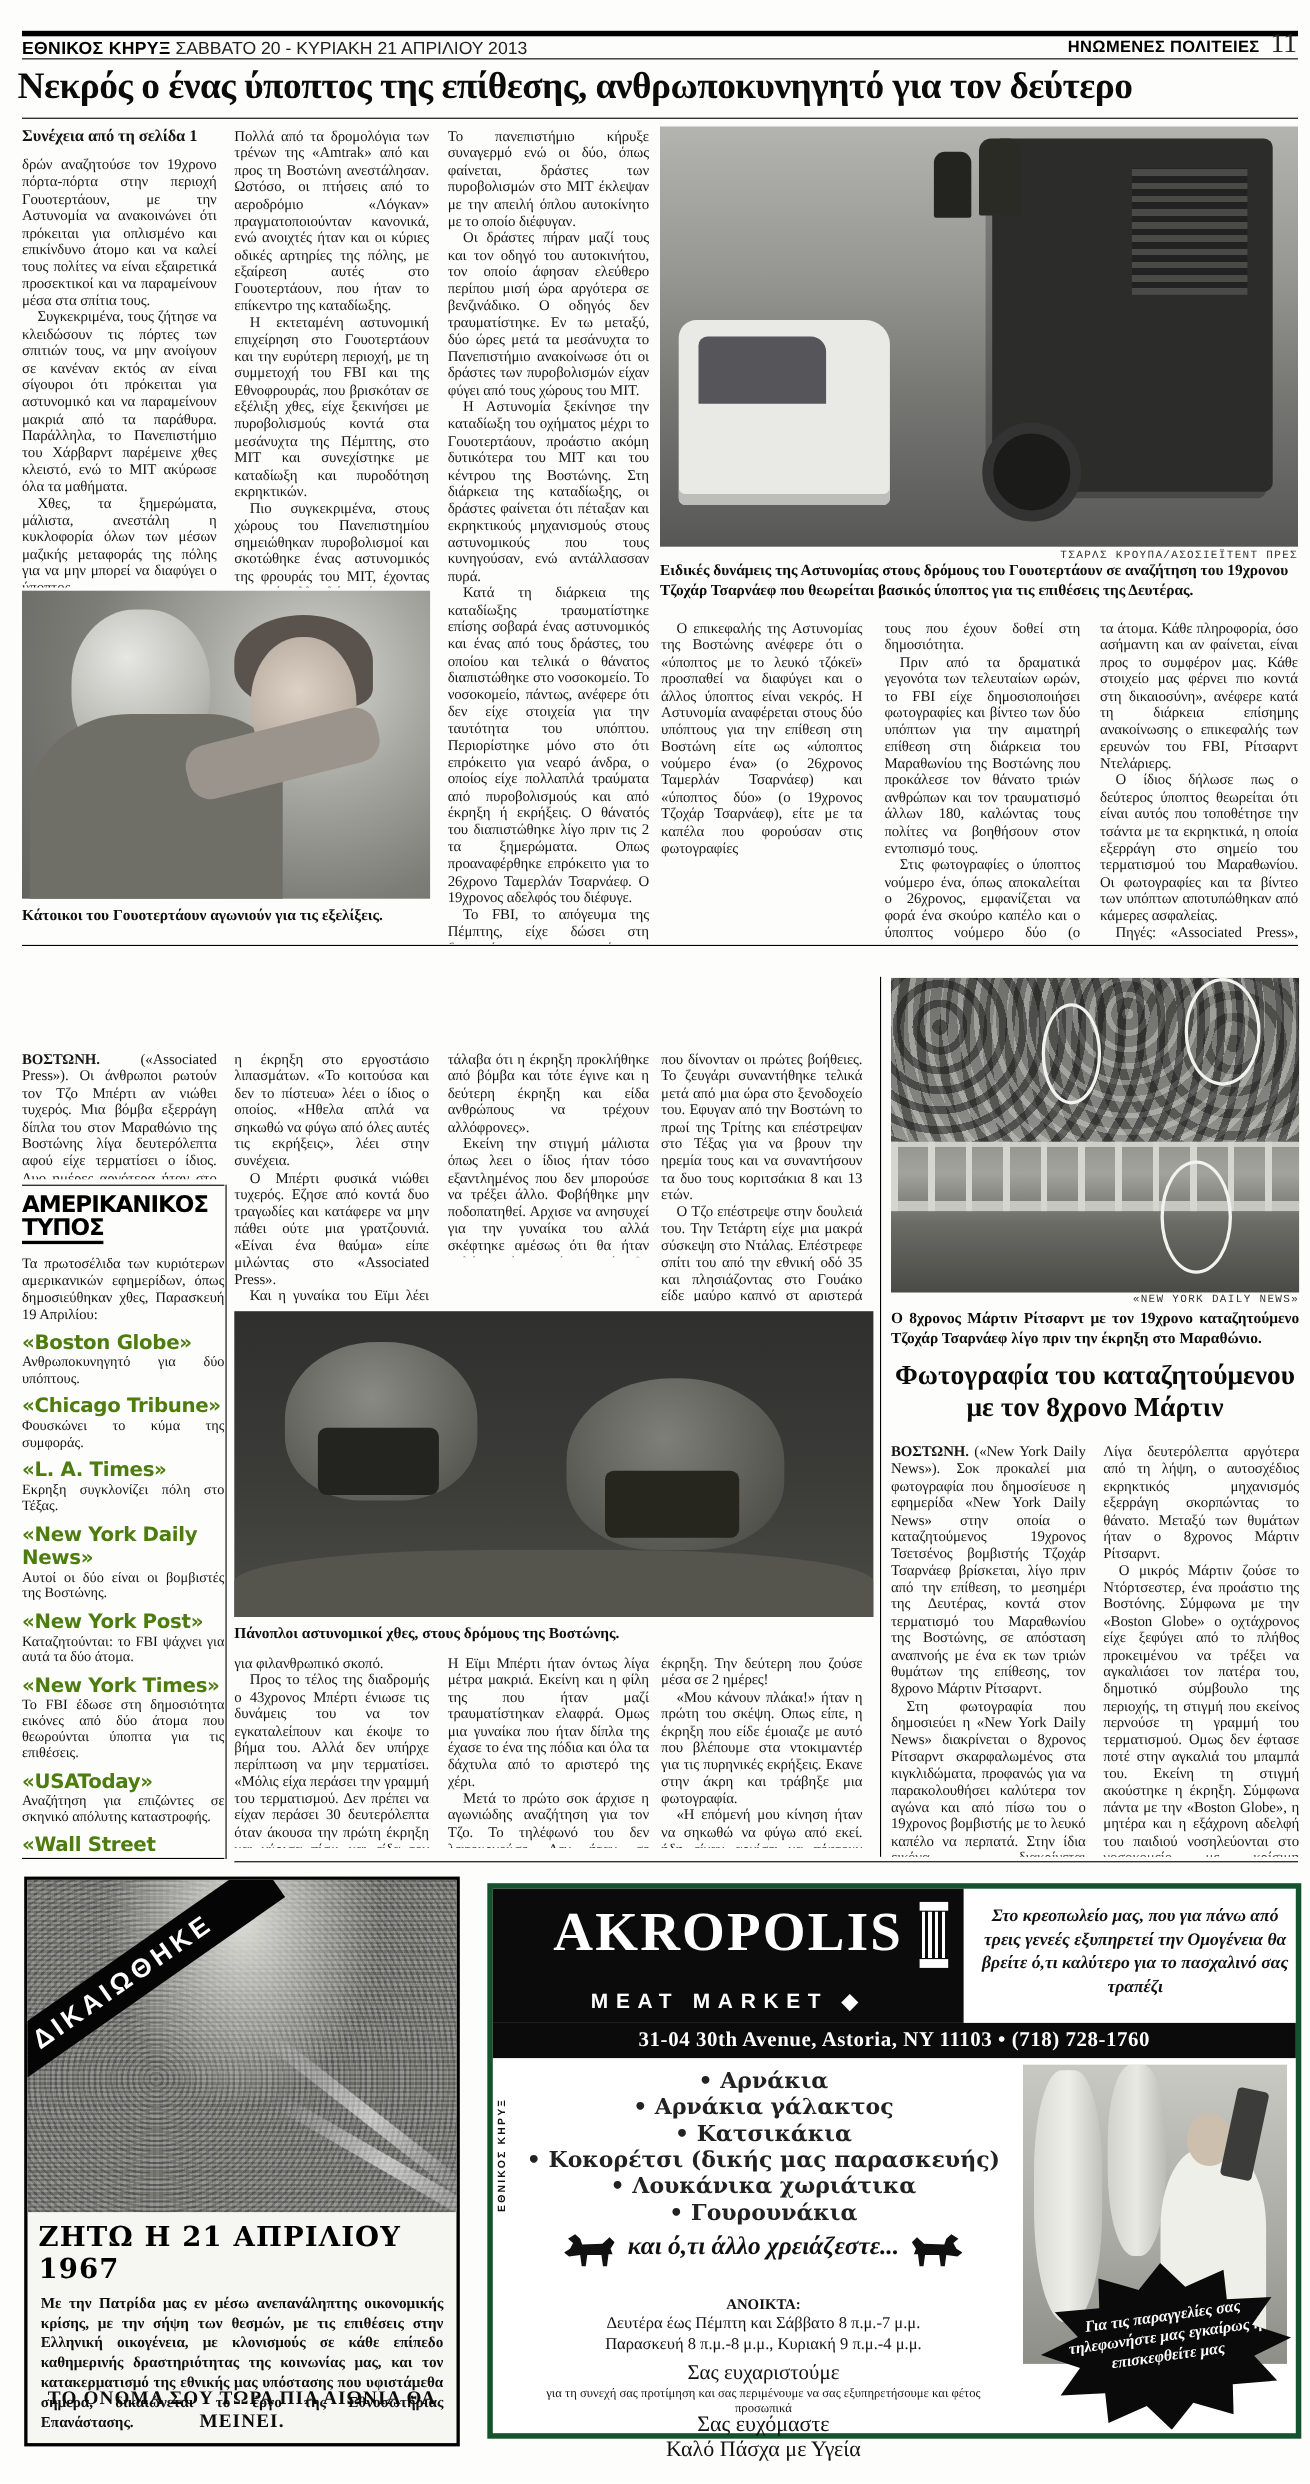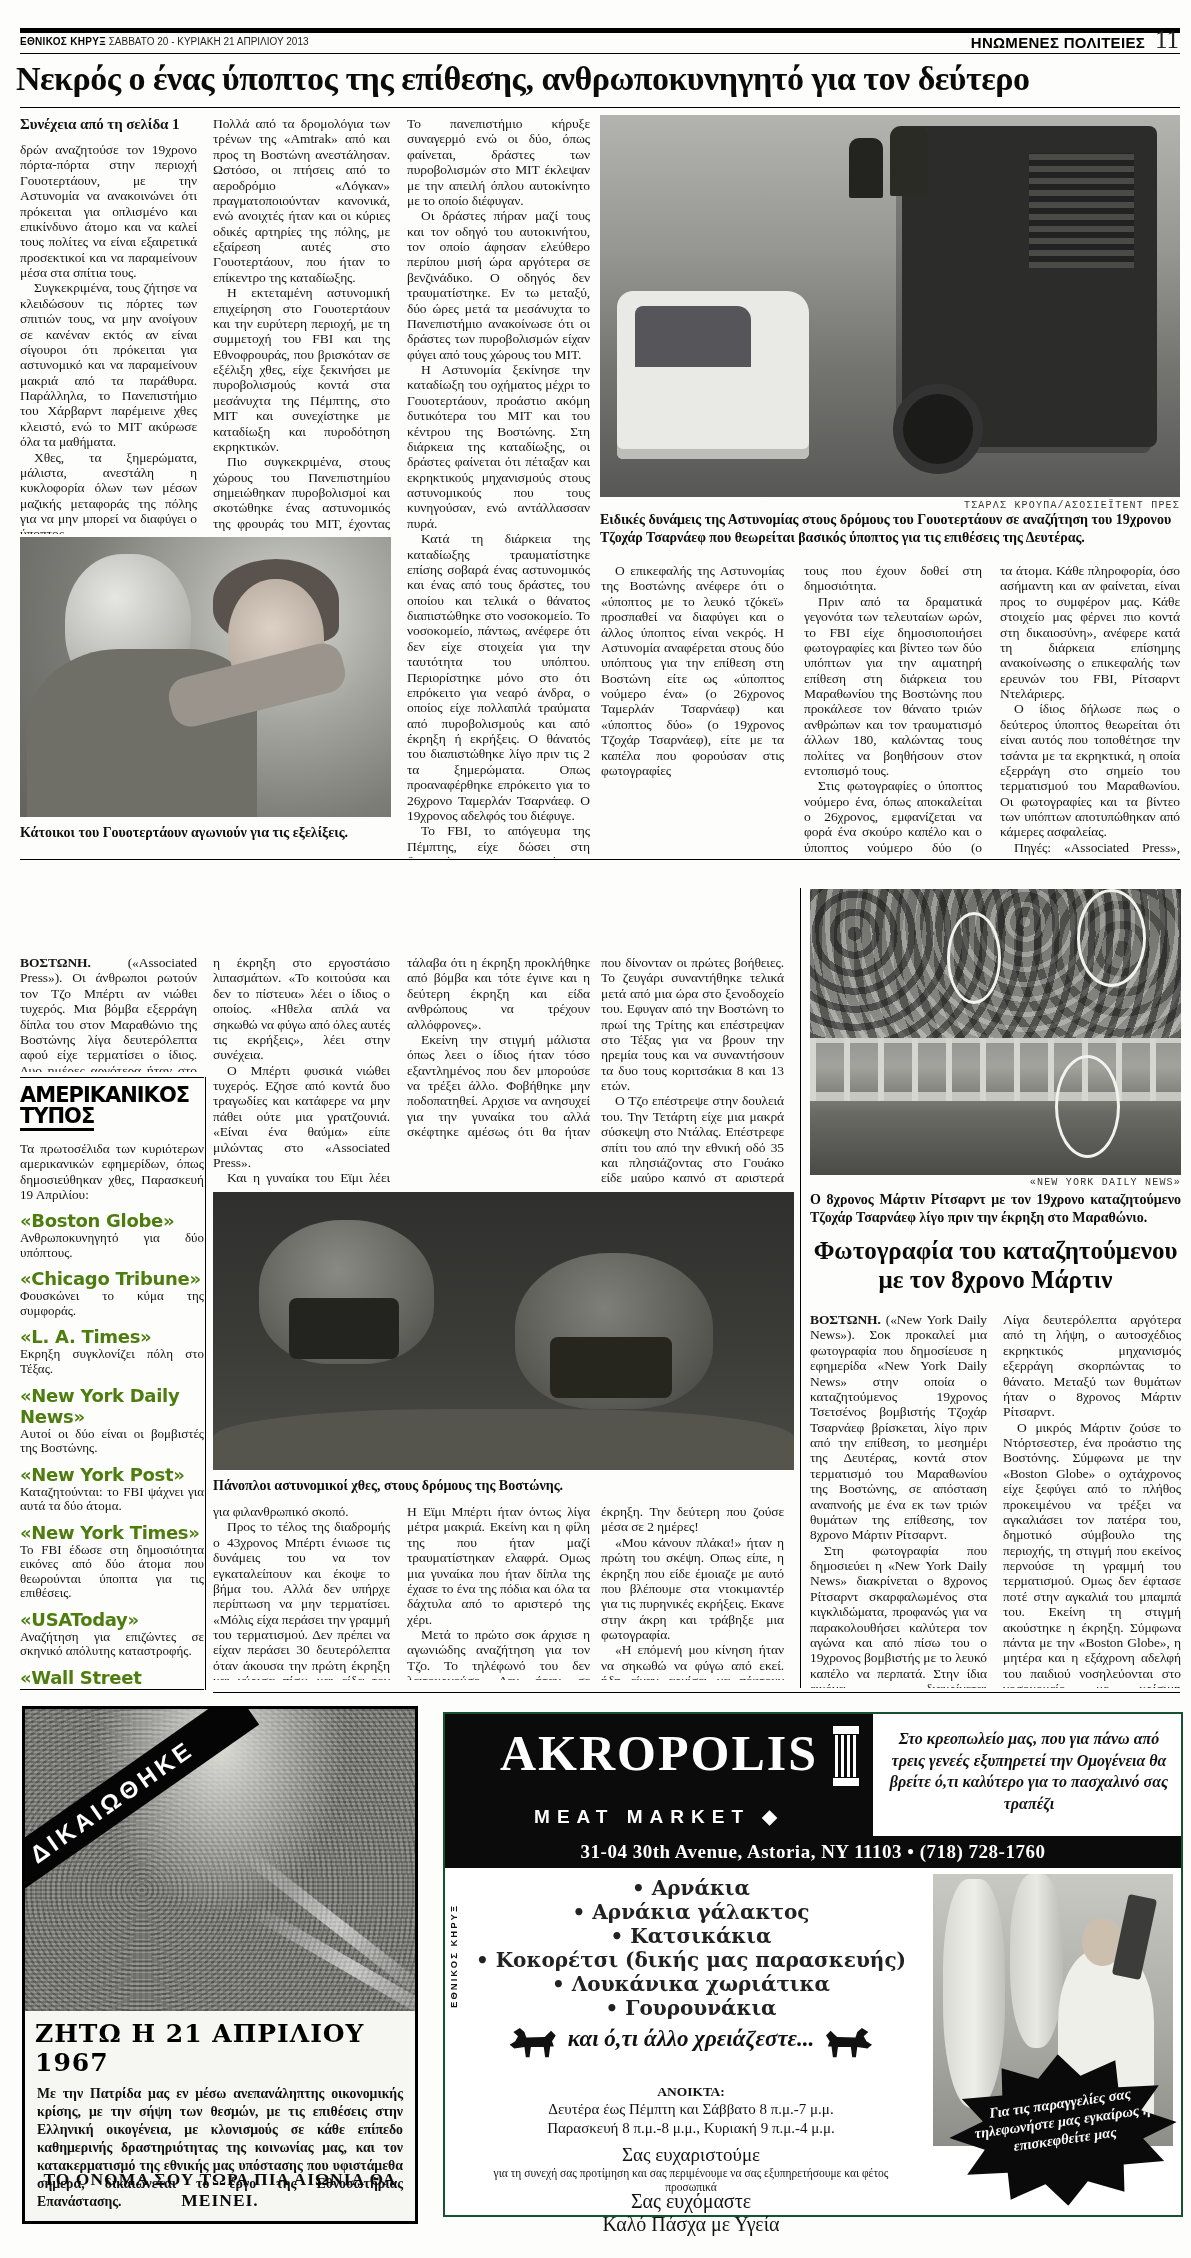--- a/index.html
+++ b/index.html
@@ -1,20 +1,20 @@
 <!DOCTYPE html>
 <html><head>
 <meta charset="utf-8">
 <style>
   html,body{margin:0;padding:0;background:#ffffff;}
   #page{position:relative;width:1191px;height:2258px;background:#fdfdfb;margin:0 auto;
         font-family:"Liberation Serif",serif;color:#121212;overflow:hidden;}
   .rule{position:absolute;background:#000;}
   
-  .mast-left{position:absolute;left:20px;top:36px;font-family:"Liberation Sans",sans-serif;font-size:10px;color:#222;}
+  .mast-left{position:absolute;left:20px;top:36px;font-family:"Liberation Sans",sans-serif;font-size:16px;color:#222;}
   .mast-left b{font-weight:bold;color:#000;letter-spacing:.3px;}
   .mast-right{position:absolute;right:46px;top:34px;font-family:"Liberation Sans",sans-serif;font-weight:bold;font-size:15px;letter-spacing:.3px;color:#000;}
   .pagenum{position:absolute;right:12px;top:26px;font-family:"Liberation Serif",serif;font-size:25px;color:#222;}
   
   .hl1{position:absolute;left:16px;top:60px;width:1160px;font-weight:bold;font-size:34px;letter-spacing:-.5px;color:#0b0b0b;white-space:nowrap;}
   .hl2{position:absolute;left:20px;top:874px;width:776px;text-align:center;font-weight:bold;font-size:36px;letter-spacing:-.5px;color:#0b0b0b;white-space:nowrap;}
   .hl3{position:absolute;left:810px;top:1236px;width:371px;text-align:center;font-weight:bold;font-size:25px;line-height:1.16;color:#0b0b0b;}
   
   .col{position:absolute;overflow:hidden;text-align:justify;font-size:13.5px;line-height:1.14;letter-spacing:-.1px;color:#161616;}
   .col p{margin:0;}
@@ -79,21 +79,21 @@
      background-image:radial-gradient(ellipse at 50% 12%,#dcdcd7 0%,rgba(220,220,215,0) 45%),
        repeating-linear-gradient(0deg,rgba(0,0,0,.14) 0 2px,rgba(255,255,255,.09) 2px 4px),
        repeating-linear-gradient(90deg,rgba(0,0,0,.10) 0 3px,transparent 3px 6px),
        repeating-radial-gradient(circle at 30% 60%,rgba(0,0,0,.22) 0 2px,transparent 2px 5px);}
   .ad1-ray{position:absolute;width:60%;height:14px;background:linear-gradient(90deg,transparent,rgba(255,255,255,.55),transparent);}
   .ad1-banner{position:absolute;left:-78px;top:72px;width:330px;transform:rotate(-35deg);background:#050505;color:#fff;
      font-family:"Liberation Sans",sans-serif;font-weight:bold;font-size:24px;letter-spacing:4px;text-align:center;padding:7px 0;}
   .ad1-title{margin:8px 8px 0 10px;font-family:"DejaVu Serif",serif;font-weight:bold;font-size:25px;letter-spacing:1px;color:#000;}
   .ad1-body{margin:8px 12px 0 12px;font-weight:bold;font-size:13.8px;line-height:1.3;text-align:justify;color:#101010;}
   .ad1-footer{position:absolute;bottom:10px;left:0;width:100%;text-align:center;font-size:17.5px;letter-spacing:1px;font-weight:bold;color:#0c0c0c;}
-  .ad2{position:absolute;left:443px;top:1712px;width:740px;height:505px;border:2px solid #14532d;background:#fff;box-sizing:border-box;}
+  .ad2{position:absolute;left:443px;top:1712px;width:740px;height:505px;border:5px solid #14532d;background:#fff;box-sizing:border-box;}
   .ad2-logo{position:absolute;left:0;top:0;width:428px;height:122px;background:#0b0b0b;color:#fff;}
   .ad2-logoname{position:absolute;left:0;top:10px;width:100%;text-align:center;font-weight:bold;font-size:50px;letter-spacing:2px;font-family:"Liberation Serif",serif;}
   .ad2-logosub{position:absolute;left:0;bottom:8px;width:100%;text-align:center;font-family:"Liberation Sans",sans-serif;font-weight:bold;font-size:19px;letter-spacing:7px;}
   .colicon{position:absolute;right:14px;top:12px;width:26px;height:60px;}
   .colicon .cap-b{position:absolute;left:0;top:0;width:100%;height:8px;background:#fff;}
   .colicon .shaft{position:absolute;left:2px;top:9px;width:22px;height:42px;background:repeating-linear-gradient(90deg,#fff 0 3px,#0b0b0b 3px 6px);}
   .colicon .base-b{position:absolute;left:0;bottom:0;width:100%;height:8px;background:#fff;}
   .ad2-tagline{position:absolute;left:428px;top:0;width:312px;height:122px;box-sizing:border-box;padding:14px 14px 0 14px;
      font-style:italic;font-weight:bold;font-size:16px;line-height:1.35;text-align:center;color:#111;}
   .ad2-addr{position:absolute;left:0;top:122px;width:100%;height:32px;background:#0b0b0b;color:#fff;

